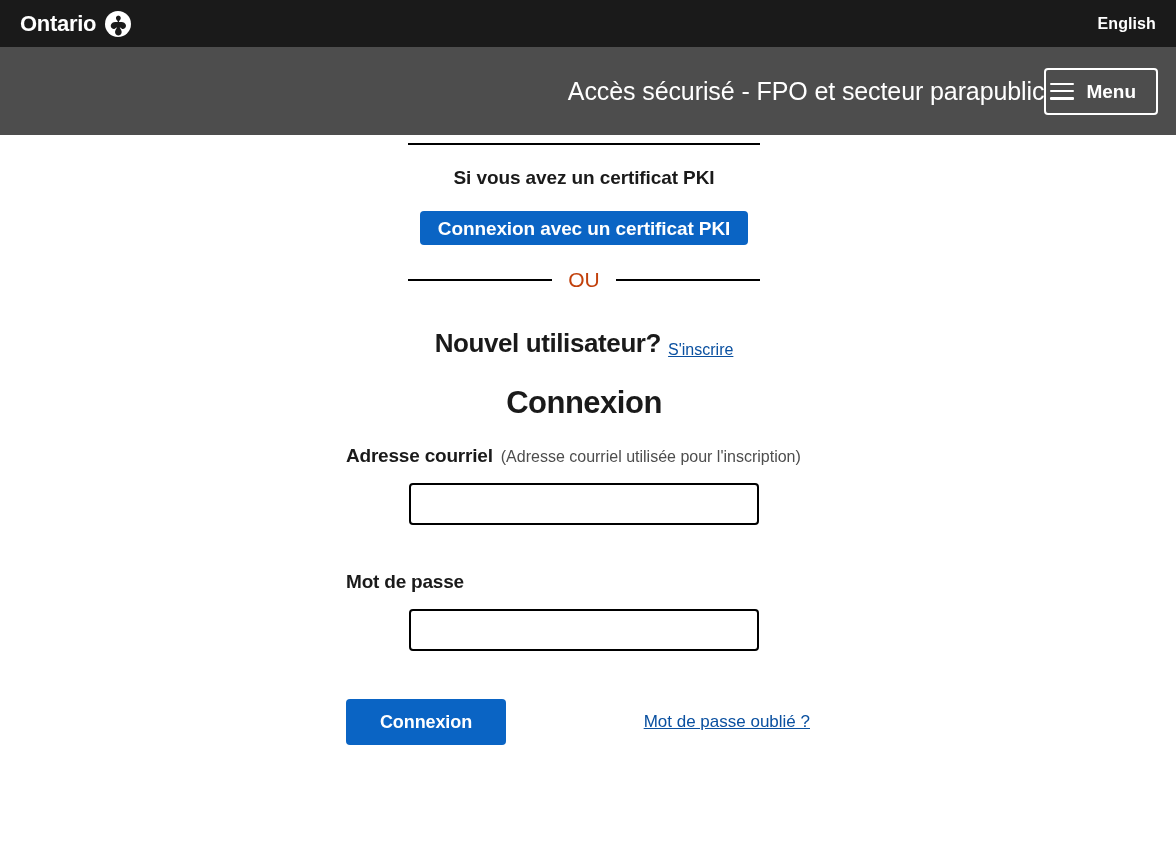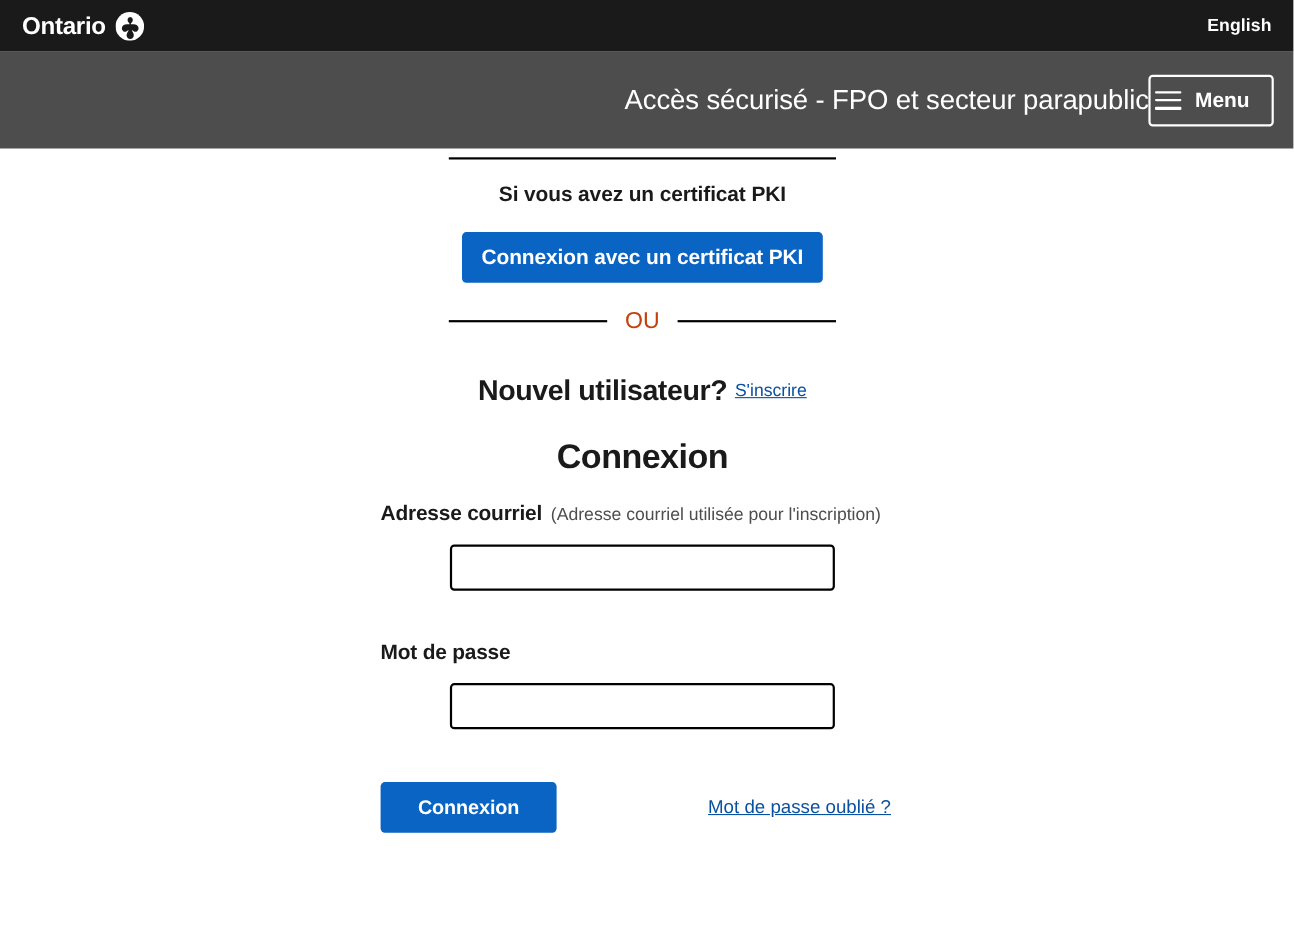--- a/index.html
+++ b/index.html
@@ -135,21 +135,21 @@
     cursor: pointer;
     border-radius: 4px;
     background: #0a64c4;
     color: #ffffff;
     font-weight: bold;
     line-height: 1;
   }
   .btn-pki {
     display: block;
     width: 328px;
-    height: 46px;
+    height: 34px;
     margin: 22px auto 0 auto;
     font-size: 19px;
     letter-spacing: -0.1px;
   }
 
   .or-divider {
     display: flex;
     align-items: center;
     width: 352px;
     margin: 24px auto 0 auto;
@@ -161,21 +161,21 @@
     border-top: 2px solid #000000;
   }
   .or-divider .or-text {
     font-size: 21px;
     color: #c2410c;
     line-height: 1;
   }
 
   .new-user-row {
     display: flex;
-    align-items: center;
+    align-items: flex-end;
     justify-content: center;
     gap: 7px;
     margin-top: 38px;
   }
   .new-user-label {
     font-size: 26px;
     font-weight: bold;
     color: #1a1a1a;
     letter-spacing: -0.4px;
   }

